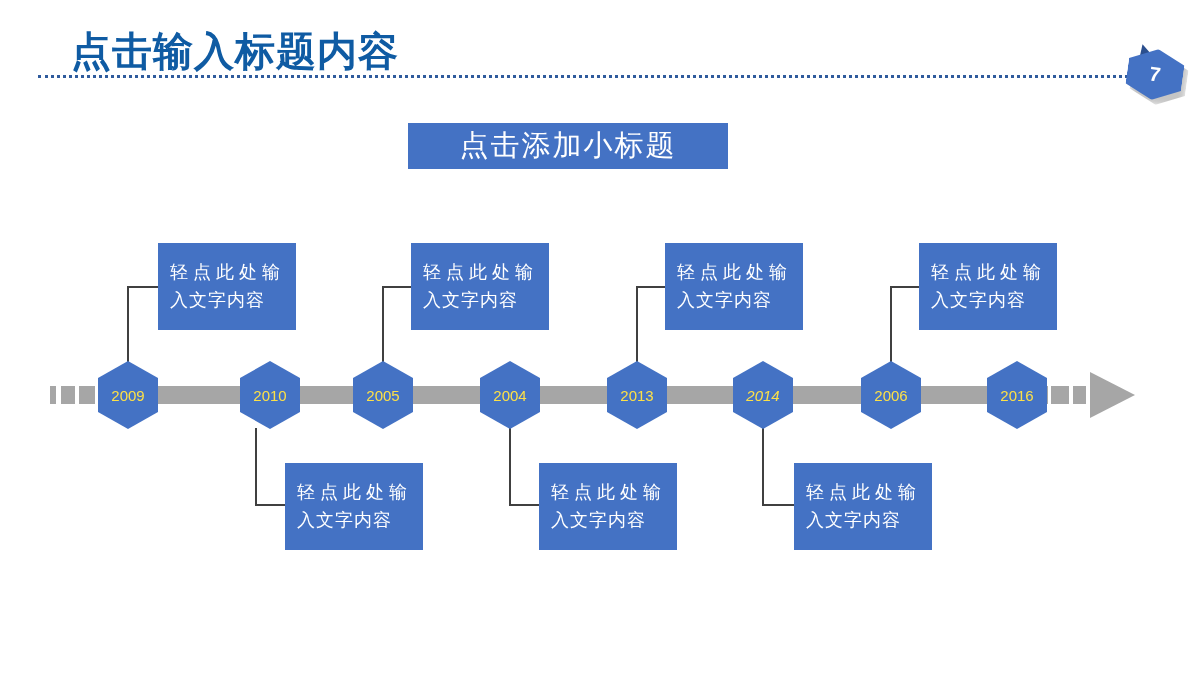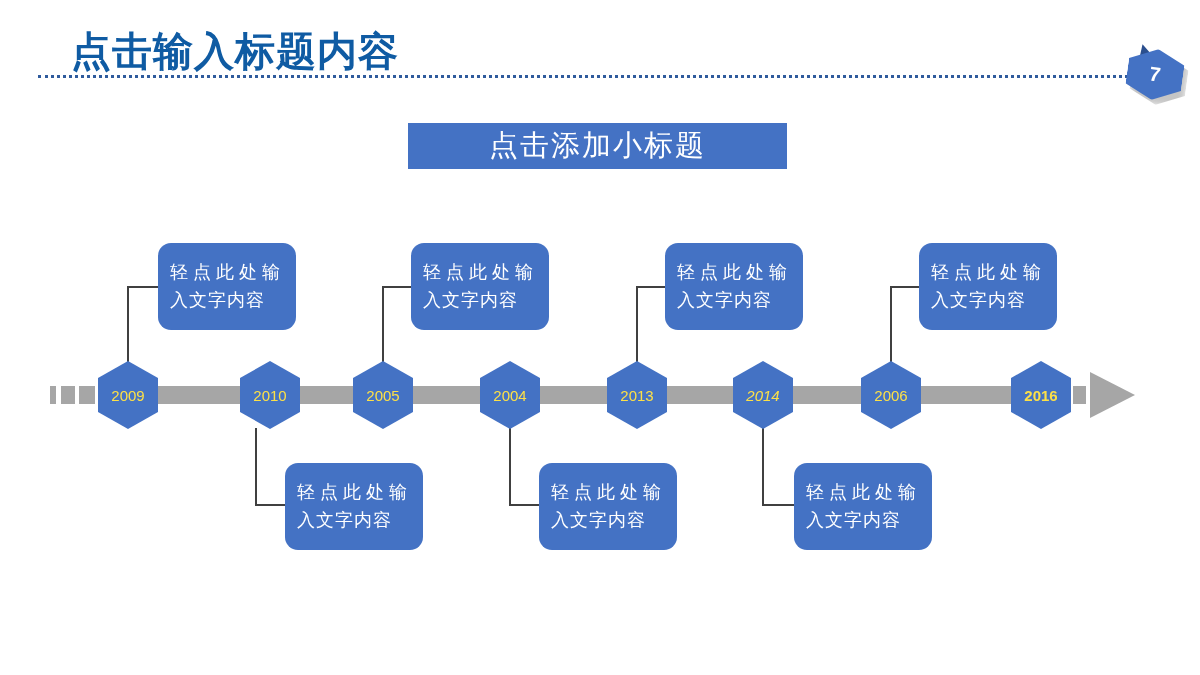--- a/index.html
+++ b/index.html
@@ -40,21 +40,21 @@
   .badge-notch {
     left: 1138px; top: 44px; width: 0; height: 0;
     border-left: 6px solid transparent;
     border-right: 6px solid transparent;
     border-bottom: 12px solid #2B4F8E;
     transform: rotate(-14deg);
   }
 
   
   .subtitle-bar {
-    left: 408px; top: 123px; width: 379px; height: 46px;
+    left: 408px; top: 123px; width: 320px; height: 46px;
     background: #4472C4;
     display: flex; align-items: center; justify-content: center;
     color: #ffffff; font-size: 29px; letter-spacing: 2px;
   }
 
   
   .tl-bar { left: 98px; top: 386px; width: 950px; height: 18px; background: #A6A6A6; }
   .tl-dash { top: 386px; height: 18px; background: #A6A6A6; }
   .tl-arrow {
     left: 1090px; top: 372px; width: 0; height: 0;
@@ -70,21 +70,20 @@
     display: flex; align-items: center; justify-content: center;
     color: #fde047; font-size: 15px;
   }
 
   .callout {
     width: 138px; height: 87px;
     background: #4472C4;
     color: #ffffff; font-size: 18px;
     padding: 15px 0 0 12px;
     line-height: 28px;
-    border-radius: 13px;
   }
   .callout .l1 { display: block; letter-spacing: 5px; white-space: nowrap; }
   .callout .l2 { display: block; letter-spacing: 1px; white-space: nowrap; }
   .callout.above { top: 243px; }
   .callout.below { top: 463px; }
 
   .conn { background: #404040; }
   .conn.v { width: 2px; }
   .conn.h { height: 2px; }
 </style>
@@ -171,15 +170,15 @@
   </div>
 <div class="abs hex" style="left:607px;">
     <span>2013</span>
   </div>
 <div class="abs hex" style="left:733px;font-style:italic;">
     <span>2014</span>
   </div>
 <div class="abs hex" style="left:861px;">
     <span>2006</span>
   </div>
-<div class="abs hex" style="left:1011px;font-weight:bold;">
+<div class="abs hex" style="left:987px;">
     <span>2016</span>
   </div>
 
 </body></html>

